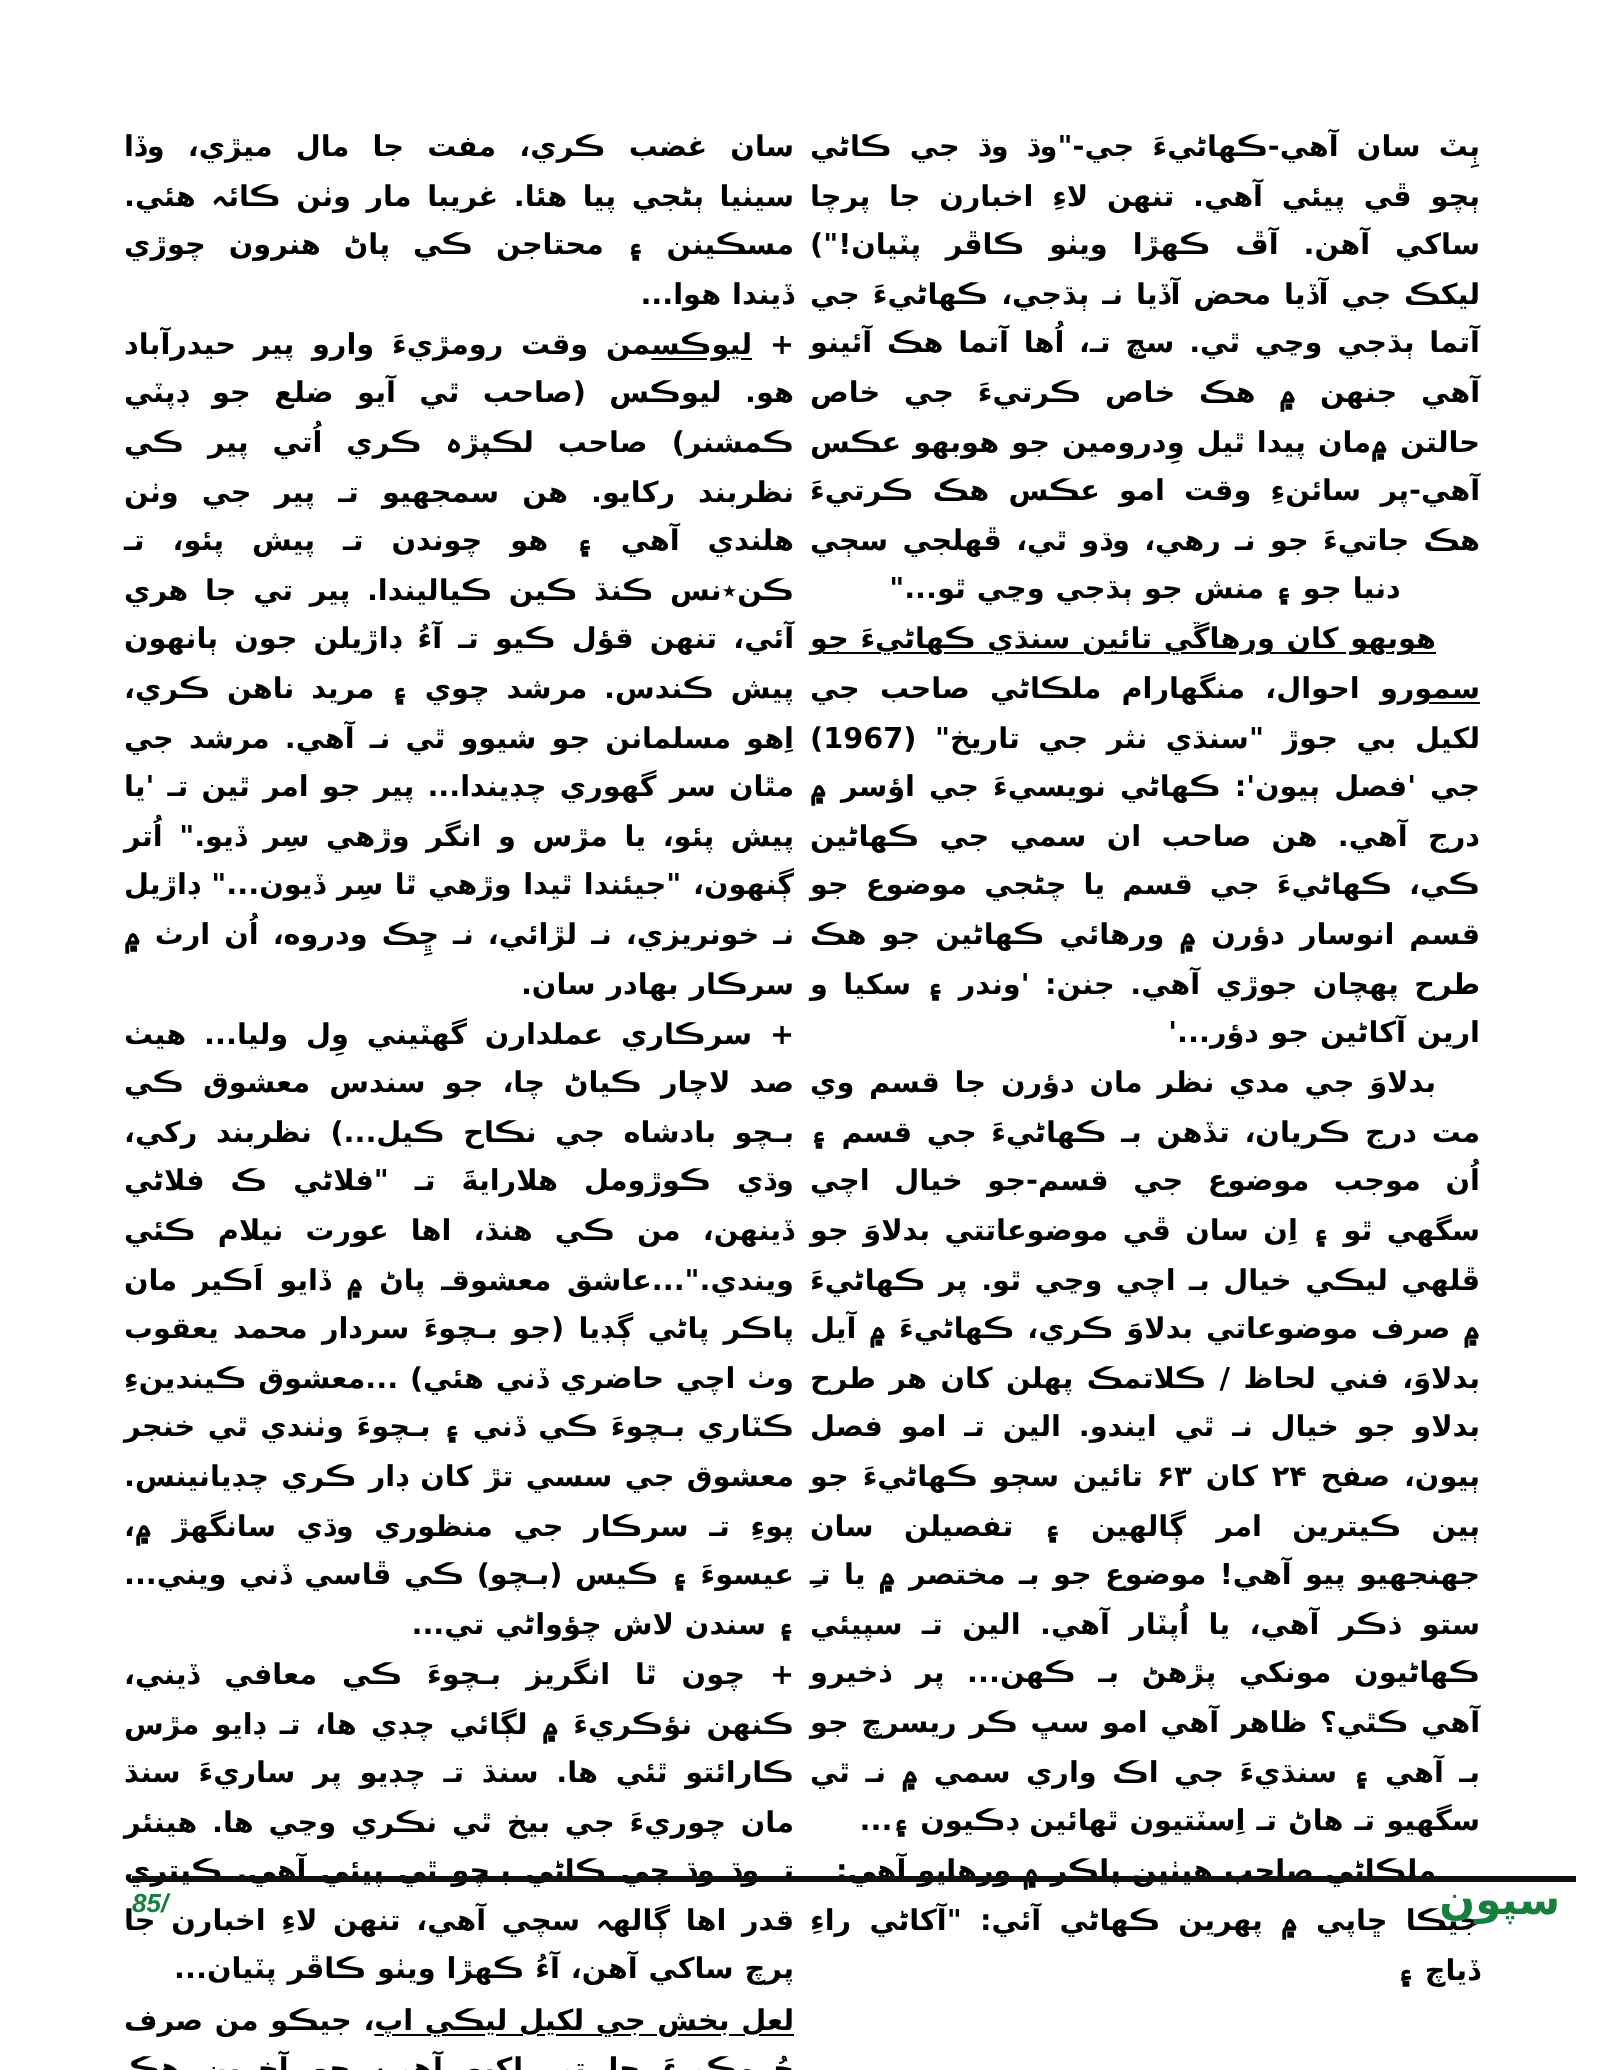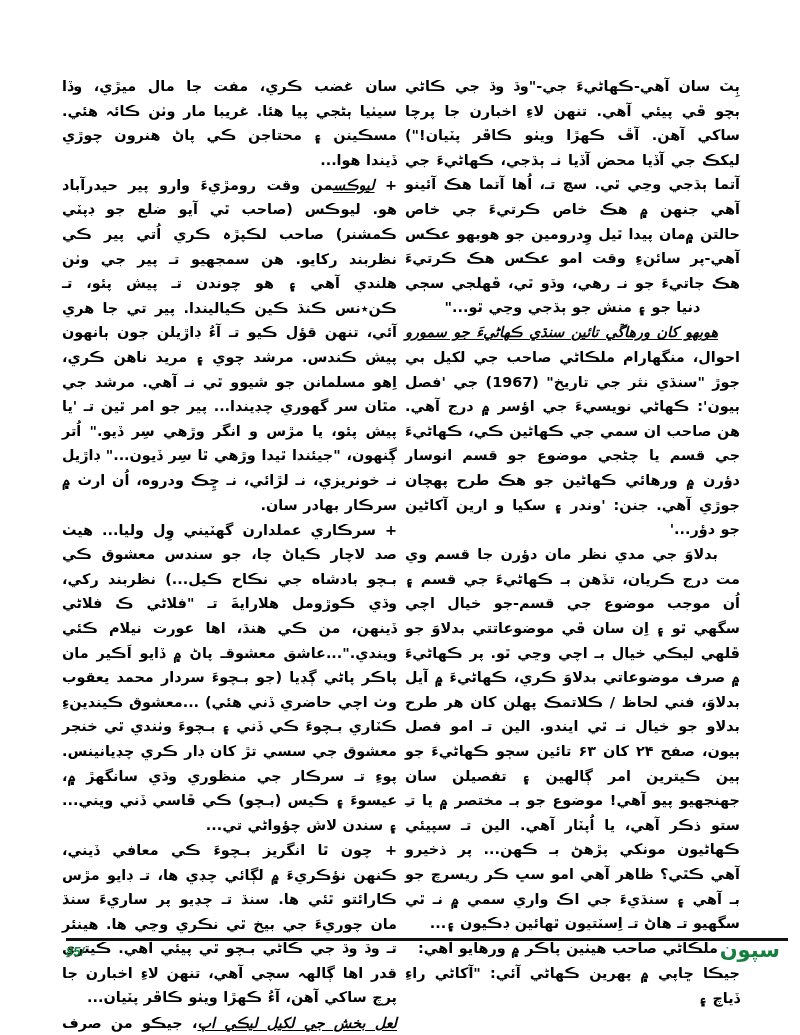--- a/index.html
+++ b/index.html
@@ -19,21 +19,21 @@
   
   .page {
     position: absolute;
     inset: 0;
     background: #ffffff;
   }
 
   
   .columns {
     position: absolute;
-    top: 74px;
+    top: 62px;
     left: 62px;
     width: 678px;
     height: 860px;
     display: flex;
     flex-direction: row-reverse;   
     gap: 8px;
   }
 
   .column {
     width: 335px;
@@ -61,21 +61,20 @@
   }
   .para.center-last {
     text-align-last: center;
   }
   .para.last-left {
     text-align-last: left;
   }
   .ul {
     text-decoration: underline;
     text-underline-offset: 2px;
-    font-style: italic;
   }
 
   
   .footer {
     position: absolute;
     left: 66px;
     right: 12px;
     top: 938px;
     height: 40px;
   }

